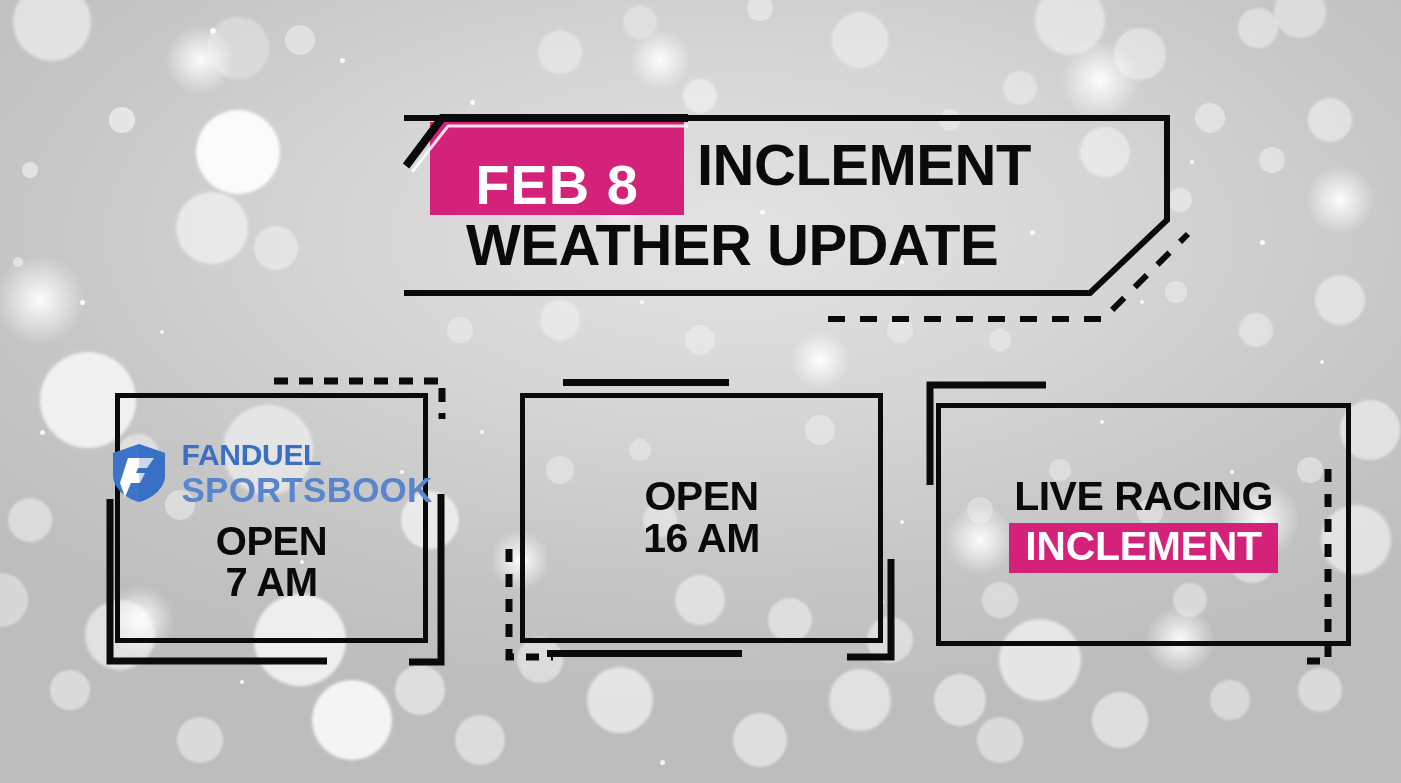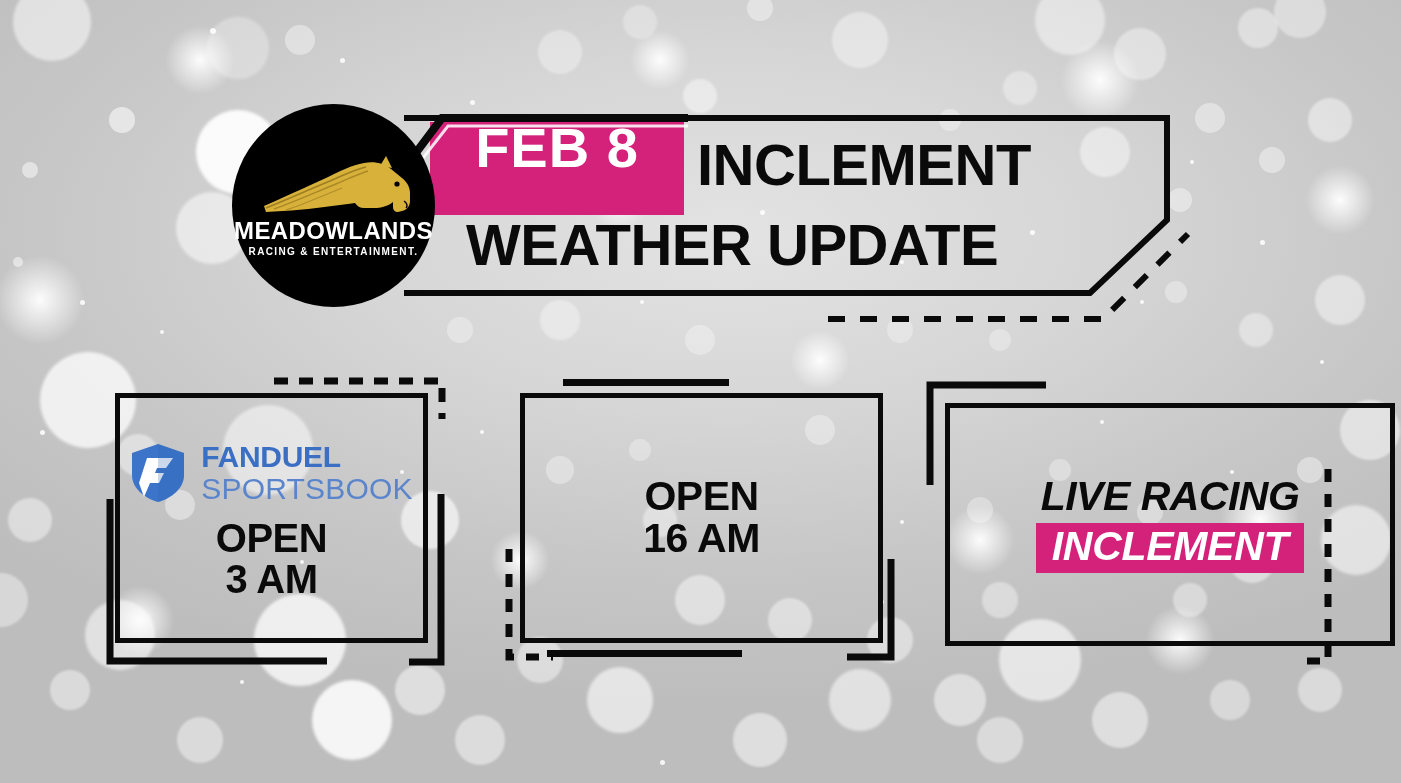--- a/index.html
+++ b/index.html
@@ -47,21 +47,21 @@
   }
 
   
   #banner-frame { position:absolute; left:398px; top:112px; width:775px; height:185px; z-index:2; }
   #banner-dash  { position:absolute; left:398px; top:112px; width:820px; height:220px; z-index:1; }
 
   
   #feb-block {
     position:absolute; left:430px; top:122px;
     width:254px; height:93px; background:#d4217a; z-index:4;
-    display:flex; align-items:flex-start; justify-content:center;
+    display:flex; align-items:flex-end; justify-content:center;
   }
   #feb-label {
     color:#ffffff; font-weight:700; font-size:56px; letter-spacing:1px;
     line-height:1; transform:translateY(-2px);
   }
   #feb-angle { position:absolute; left:398px; top:104px; width:310px; height:70px; z-index:5; }
 
   #title-line1 {
     position:absolute; left:697px; top:136px; z-index:4;
     font-weight:700; font-size:58px; letter-spacing:-.5px; color:#0a0a0a;
@@ -88,34 +88,34 @@
     text-align:center; letter-spacing:-.5px;
   }
 
   
   #card-fanduel { left:110px; top:375px; width:340px; height:295px; }
   #fd-box { left:5px; top:18px; width:313px; height:250px; }
   #fd-logo-row { display:flex; align-items:center; gap:15px; margin-top:6px; }
   #fd-shield { width:56px; height:62px; flex:0 0 auto; }
   #fd-words { display:flex; flex-direction:column; line-height:1; }
   #fd-w1 { color:#3b6fc4; font-weight:700; font-size:30px; letter-spacing:-.3px; }
-  #fd-w2 { color:#5a85cc; font-weight:400; font-size:30px; letter-spacing:.2px; margin-top:2px;}
+  #fd-w2 { color:#5a85cc; font-weight:700; font-size:35px; letter-spacing:.2px; margin-top:2px;}
   #fd-open { font-size:40px; margin-top:14px; }
   #fd-time { font-size:40px; }
 
   
   #card-simulcast { left:505px; top:375px; width:400px; height:295px; }
   #sim-box { left:15px; top:18px; width:363px; height:250px; }
   #sim-1 { font-size:41px; }
   #sim-2 { font-size:41px; }
   #sim-3 { font-size:41px; }
 
   
   #card-live { left:920px; top:375px; width:420px; height:295px; }
-  #live-box { left:25px; top:28px; width:450px; height:243px;font-style:italic; }
+  #live-box { left:16px; top:28px; width:415px; height:243px; }
   #live-1 { font-size:41px; }
   #live-pill {
     background:#d4217a; color:#fff; font-weight:700; font-size:41px;
     padding:3px 16px 6px 16px; margin-top:6px; line-height:1;
     letter-spacing:-.3px;
   }
 </style>
 </head>
 <body>
 
@@ -243,40 +243,20 @@
 
     <svg id="banner-frame" viewBox="0 0 775 185">
       <path d="M 6 6 L 769 6 L 769 108 L 692 181 L 6 181" fill="none" stroke="#0a0a0a" stroke-width="6" stroke-linejoin="miter"></path>
     </svg>
 
     <svg id="feb-angle" viewBox="0 0 310 70">
       <path d="M 8 62 L 44 14 L 290 14" fill="none" stroke="#0a0a0a" stroke-width="8"></path>
       <path d="M 14 68 L 50 22 L 290 22" fill="none" stroke="#ffffff" stroke-width="3" opacity=".85"></path>
     </svg>
 
-    <div id="logo-circle">
-      <svg id="logo-horse" viewBox="0 0 170 70">
-        <path d="M12 52 C 30 44, 52 34, 74 24 C 88 17, 100 11, 112 9
-                 C 122 7, 132 9, 139 15 L 150 24 C 155 28, 158 33, 158 39
-                 L 158 47 C 158 52, 155 56, 150 57 L 146 58
-                 C 143 58, 141 56, 141 53 L 141 48
-                 C 136 52, 129 54, 122 54 L 112 54
-                 C 108 54, 105 52, 103 49
-                 C 96 50, 88 51, 80 52
-                 C 60 55, 36 57, 14 58 Z" fill="#d8b13b"></path>
-        <path d="M14 54 C 34 46, 56 36, 78 27 C 92 21, 104 15, 114 13" fill="none" stroke="#8a6d18" stroke-width="1.6" opacity=".75"></path>
-        <path d="M22 55 C 42 48, 62 39, 84 30 C 96 25, 106 20, 116 17" fill="none" stroke="#8a6d18" stroke-width="1.4" opacity=".6"></path>
-        <path d="M34 56 C 52 50, 70 42, 90 34" fill="none" stroke="#8a6d18" stroke-width="1.2" opacity=".5"></path>
-        <path d="M128 12 L 134 2 L 140 14 Z" fill="#d8b13b"></path>
-        <circle cx="145" cy="30" r="2.6" fill="#000"></circle>
-        <path d="M152 47 C 155 49, 156 52, 154 54" fill="none" stroke="#000" stroke-width="1.4"></path>
-      </svg>
-      <div id="logo-word">MEADOWLANDS</div>
-      <div id="logo-sub">RACING &amp; ENTERTAINMENT.</div>
-    </div>
 
     <div id="feb-block">
       <span id="feb-label">FEB 8</span>
     </div>
 
     <div id="title-line2">WEATHER UPDATE</div>
     <div id="title-line1">INCLEMENT</div>
   </div>
 
   <div class="card-wrap" id="card-fanduel">
@@ -299,21 +279,21 @@
           <path d="M28 2 L54 11 L54 33 C54 46 42 56 28 60 C14 56 2 46 2 33 L2 11 Z" fill="#3b74c9"></path>
           <path d="M17 16 L43 16 L36 26 L27 26 L25 31 L34 31 L29 41 L20 41 L14 55 L9 41 Z" fill="#ffffff"></path>
           <path d="M28 2 L54 11 L54 33 C54 46 42 56 28 60 L28 2 Z" fill="#2f63b4" opacity=".25"></path>
         </svg>
         <div id="fd-words">
           <span id="fd-w1">FANDUEL</span>
           <span id="fd-w2">SPORTSBOOK</span>
         </div>
       </div>
       <div class="card-text" id="fd-open">OPEN</div>
-      <div class="card-text" id="fd-time">3 AM</div>
+      <div class="card-text" id="fd-time">7 AM</div>
     </div>
   </div>
 
   <div class="card-wrap" id="card-simulcast">
 
     <div class="deco deco-solid" style="left:58px;top:4px;width:166px;height:7px;"></div>
 
     <svg class="deco" style="left:-8px;top:170px;width:60px;height:125px;" viewBox="0 0 60 125">
       <path d="M 12 4 L 12 112 L 56 112" fill="none" stroke="#0a0a0a" stroke-width="7" stroke-dasharray="13 12"></path>
     </svg>

